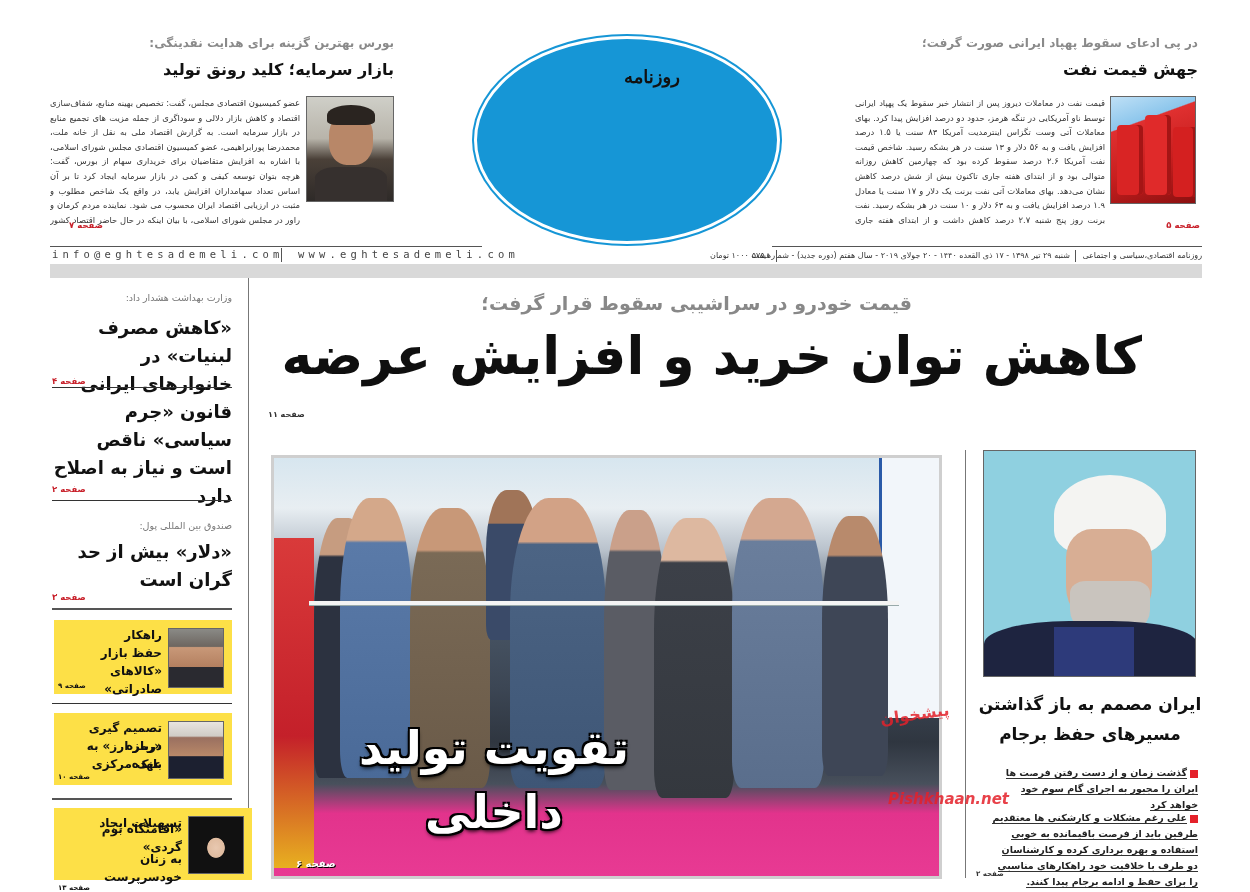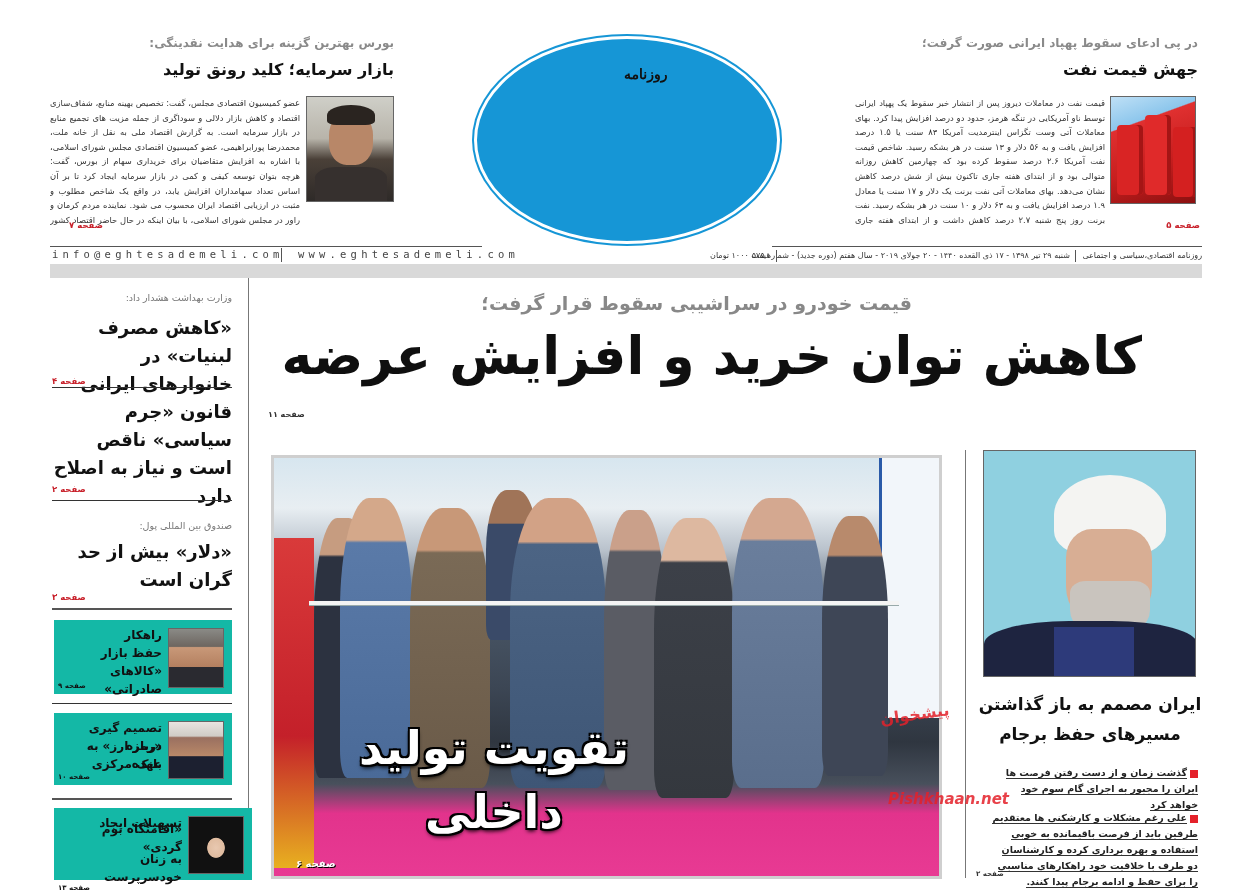--- a/index.html
+++ b/index.html
@@ -12,32 +12,32 @@
   .kicker { color: #8a8a8a; font-size: 12px; font-weight: bold; }
   .top-title { font-size: 16px; font-weight: bold; color: #111; }
   .body-text { font-size: 8.4px; line-height: 14.6px; color: #333; text-align: justify; }
   .page-ref { color: #c8202a; font-size: 8.5px; font-weight: bold; }
   .photo-frame { border: 1px solid #666; overflow: hidden; }
 
   
   .logo { left: 474px; top: 36px; width: 306px; height: 208px; }
   .logo-ellipse { position: absolute; inset: 0; border-radius: 50%; background: #1696d6; border: 3px solid #ffffff; box-shadow: 0 0 0 2px #1696d6; }
   .logo-text { position: absolute; left: 0; right: 0; top: 52px; text-align: center; color: #fff; font-size: 64px; font-weight: bold; font-family: "DejaVu Serif", serif; }
-  .logo-small { position: absolute; left: 150px; top: 30px; color: #111; font-size: 14px; font-weight: bold; font-family: "DejaVu Serif", serif; }
+  .logo-small { position: absolute; left: 150px; top: 30px; color: #111; font-size: 18px; font-weight: bold; font-family: "DejaVu Serif", serif; }
 
   
   .rule { background: #555; }
   .strip-text { font-size: 8px; color: #333; white-space: nowrap; }
   .strip-latin { font-family: "DejaVu Sans Mono", monospace; letter-spacing: 4.2px; font-size: 10.5px; color: #444; }
   .gray-band { background: #d9d9d9; }
 
   
   .side-kicker { font-size: 9.5px; color: #777; }
   .side-title { font-size: 18px; font-weight: bold; line-height: 28px; color: #111; }
-  .yellow-box { background: #14b8a6; }
+  .yellow-box { background: #fde047; }
   .yellow-title { font-size: 12px; font-weight: bold; line-height: 18px; color: #111; }
   .yellow-ref { font-size: 7px; font-weight: bold; color: #111; }
 
   
   .main-kicker { font-size: 19px; font-weight: bold; color: #888; }
   .main-title { font-size: 52px; font-weight: bold; color: #0f0f0f; letter-spacing: -1px; white-space: nowrap; }
 
   
   .main-photo { left: 271px; top: 455px; width: 671px; height: 424px; border: 3px solid #cfcfcf; overflow: hidden;
     background: linear-gradient(180deg, #d7e6ef 0%, #e8eef2 12%, #b9c2cc 22%, #4a5868 35%, #3c4654 55%, #2f3640 68%, #48505c 78%, #e2338c 85%, #e83a93 100%); }

